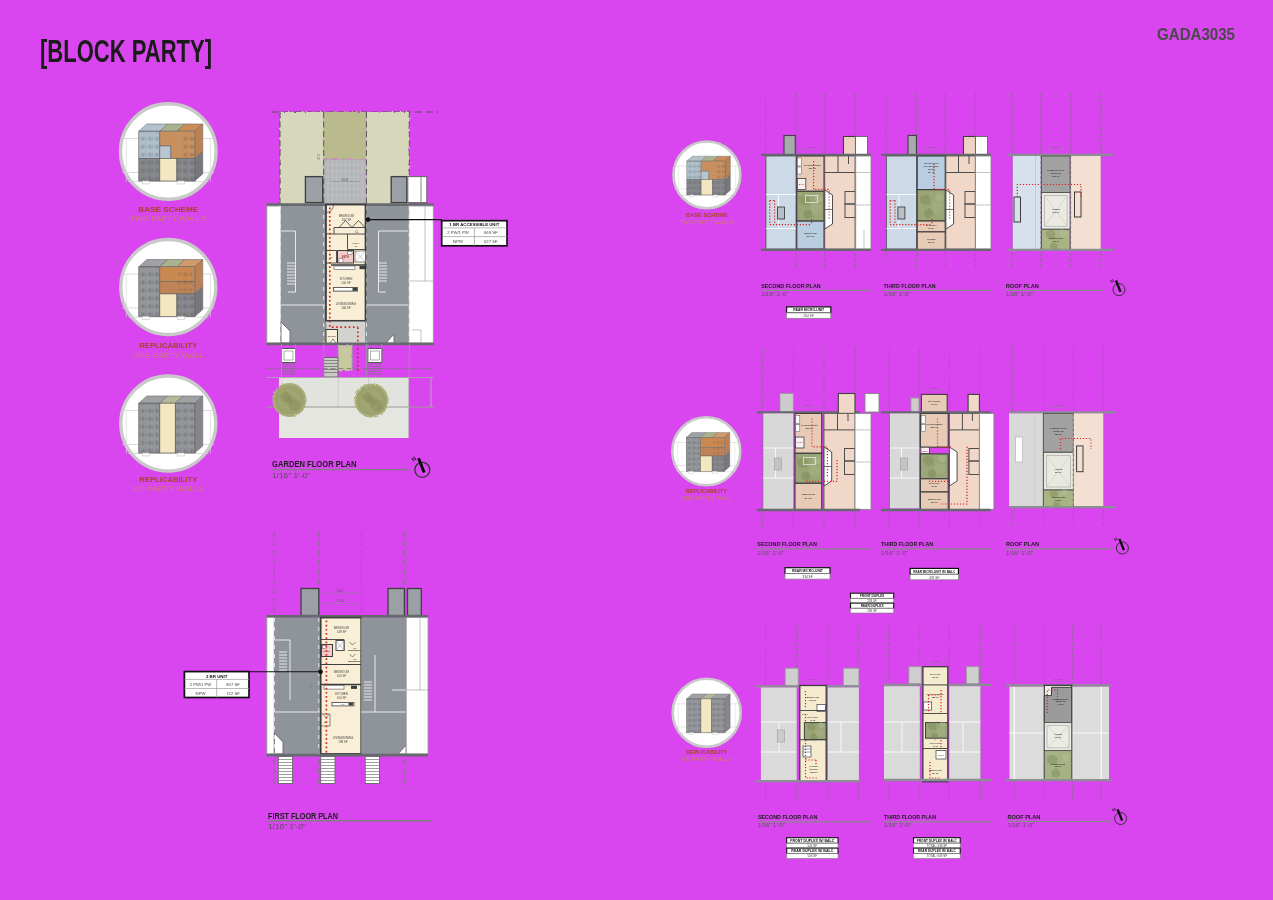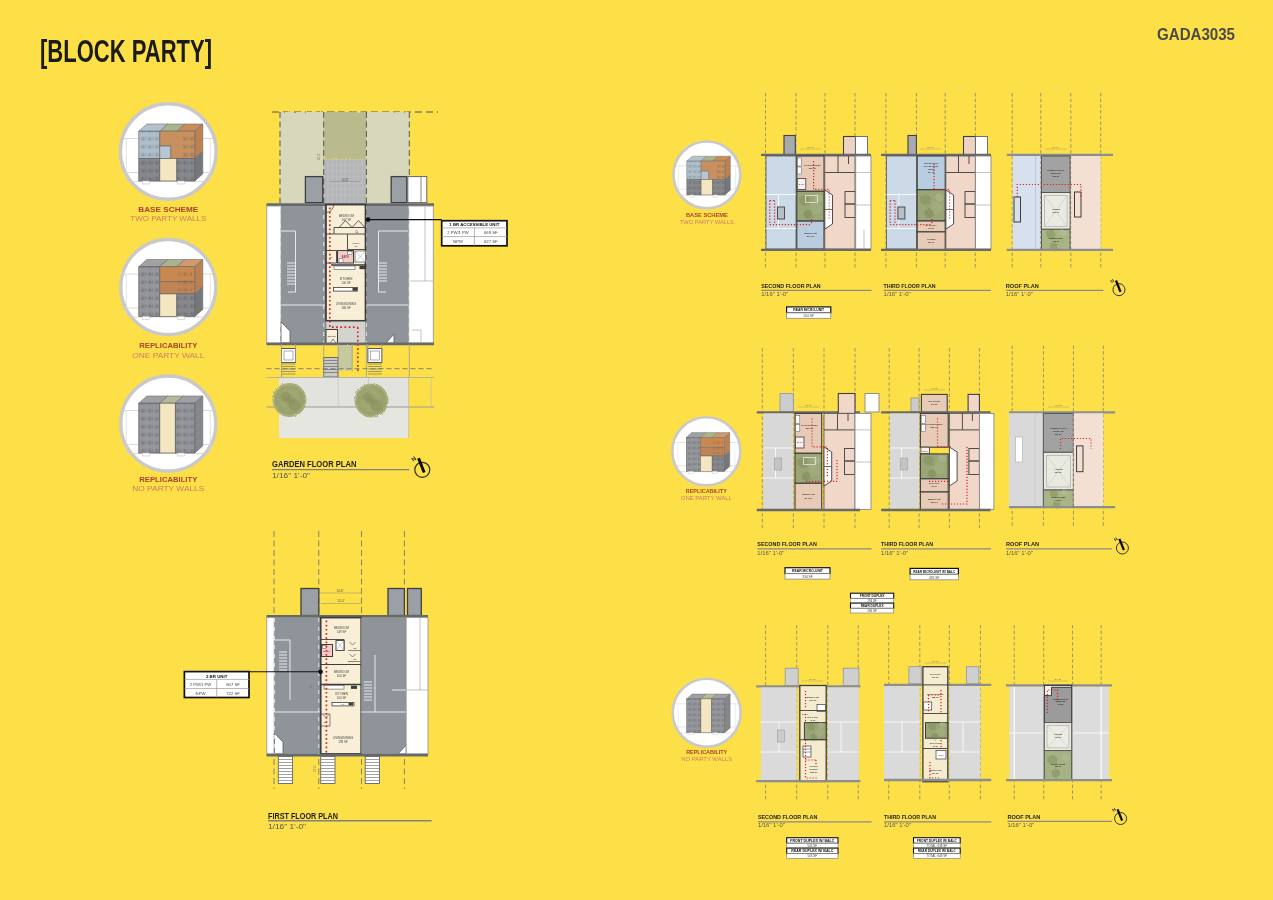--- a/index.html
+++ b/index.html
@@ -1,16 +1,16 @@
 <!DOCTYPE html>
 <html><head>
 <meta charset="utf-8">
 <style>
   html,body{margin:0;padding:0;background:#ffffff;}
-  .sheet{position:relative;width:1273px;height:900px;background:#fde047;overflow:hidden;
+  .sheet{position:relative;width:1273px;height:900px;background:#d946ef;overflow:hidden;
          font-family:"Liberation Sans", sans-serif;}
   svg{position:absolute;top:0;left:0;}
   text{font-family:"Liberation Sans", sans-serif;}
 </style>
 </head>
 <body>
 <div class="sheet">
 <svg width="1273" height="900" viewBox="0 0 1273 900">
 <defs>
 

